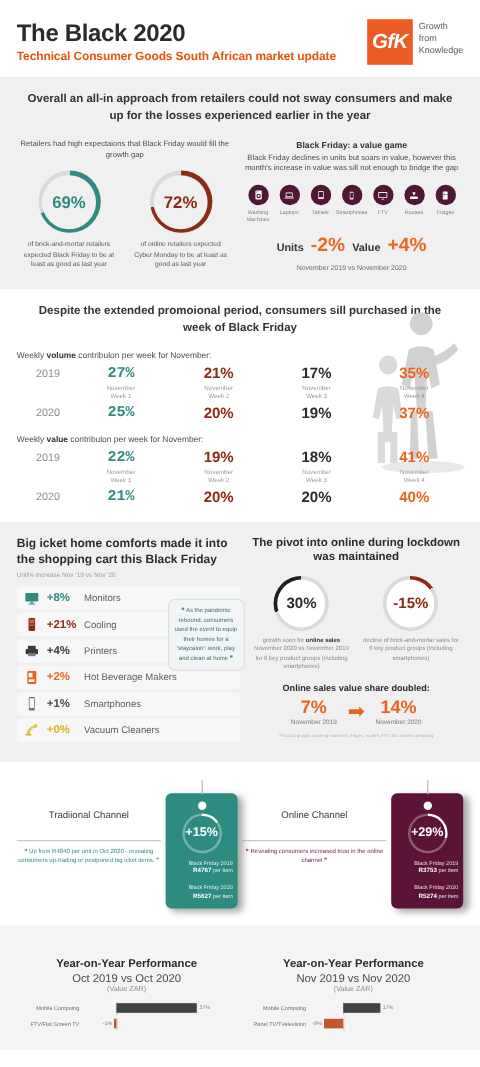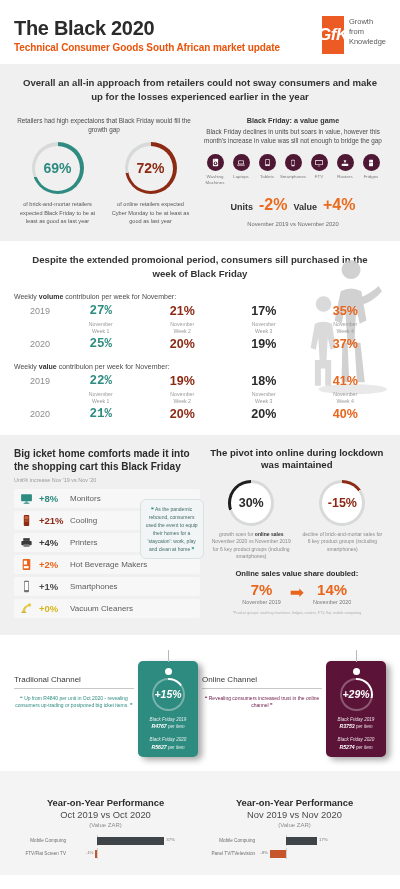--- a/index.html
+++ b/index.html
@@ -31,21 +31,21 @@
   }
   .h-sub {
     font-size: 10px;
     font-weight: bold;
     color: #e8540c;
     margin-top: 3px;
     letter-spacing: -0.1px;
   }
   .logo-wrap { display: flex; align-items: flex-start; gap: 5px; }
   .gfk-box {
-    width: 22px; height: 38px;
+    width: 38px; height: 38px;
     background: #ec5b24;
     display: flex; align-items: center; justify-content: center;
   }
   .gfk-text {
     color: #fff; font-size: 17px; font-weight: bold;
     font-style: italic; letter-spacing: -0.5px;
   }
   .logo-tag {
     font-size: 7.5px; color: #5a5a5a; line-height: 1.35;
     padding-top: 1px;
@@ -197,34 +197,33 @@
 
   
   .s4-head {
     text-align: center; font-size: 9.2px; font-weight: bold;
     color: #2b2b2b; padding: 0 6px;
   }
   .s4-body { display: flex; margin-top: 14px; gap: 4px; }
   .chan { width: 50%; display: flex; align-items: flex-start; gap: 4px; }
   .chan-text { flex: 1; padding-top: 14px; }
   .chan-name {
-    font-size: 8px; color: #3a3a3a; text-align: left;
-    padding-bottom: 4px; border-bottom: 0.8px solid #c9c9c9;
+    font-size: 8px; color: #3a3a3a; text-align: center;
+    padding-bottom: 16px; border-bottom: 0.8px solid #c9c9c9;
   }
   .chan-quote {
     font-size: 5px; line-height: 1.55; text-align: center; margin-top: 6px;
   }
   .q-teal { color: #2e8b80; }
   .q-plum { color: #6d1b4a; }
   .tag {
     width: 60px; border-radius: 5px;
-    padding: 7px 4px 6px; text-align: center;
+    padding: 7px 4px 6px; text-align: right;
     position: relative; flex: none;
     box-shadow: 4px 3px 6px rgba(0,0,0,0.35);
-    font-style: italic;
   }
   .tag-teal { background: #2e8b80; }
   .tag-plum { background: #5c1338; }
   .tag-hole {
     width: 7px; height: 7px; border-radius: 50%;
     background: #fff; margin: 0 auto 3px;
   }
   .tag-string {
     position: absolute; left: 50%; top: -11px;
     width: 1px; height: 12px; background: #b8b8b8;

